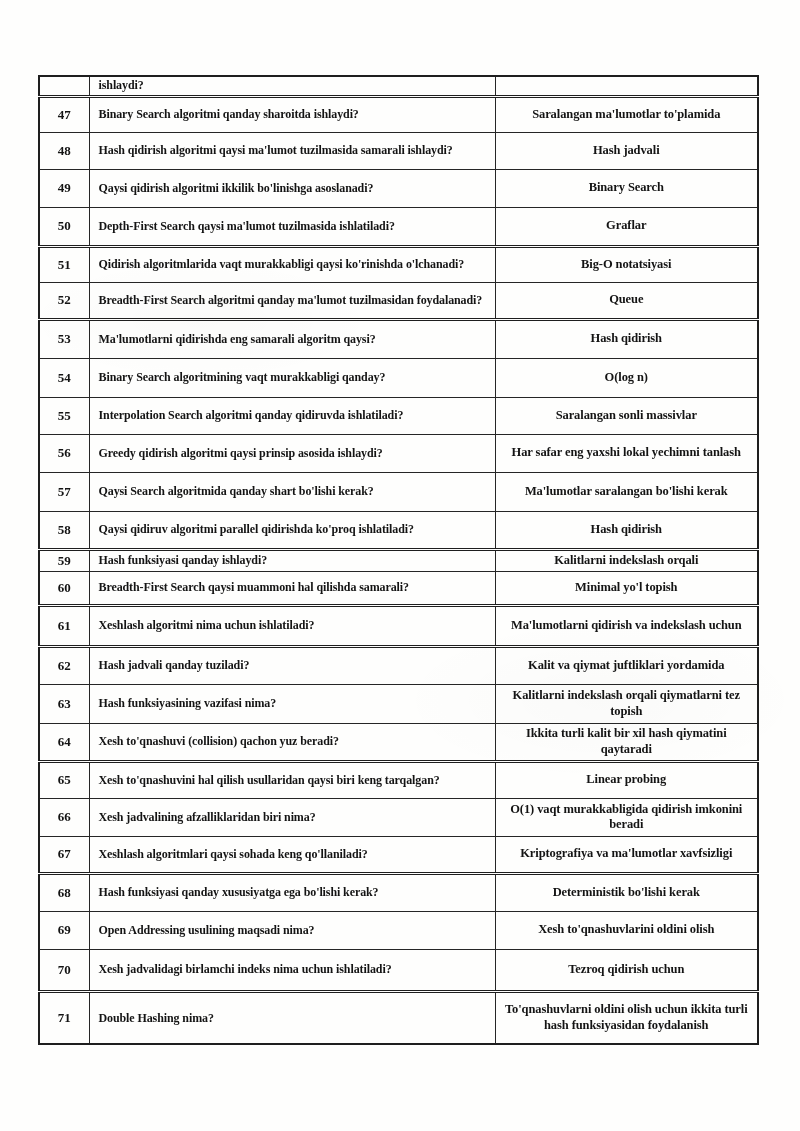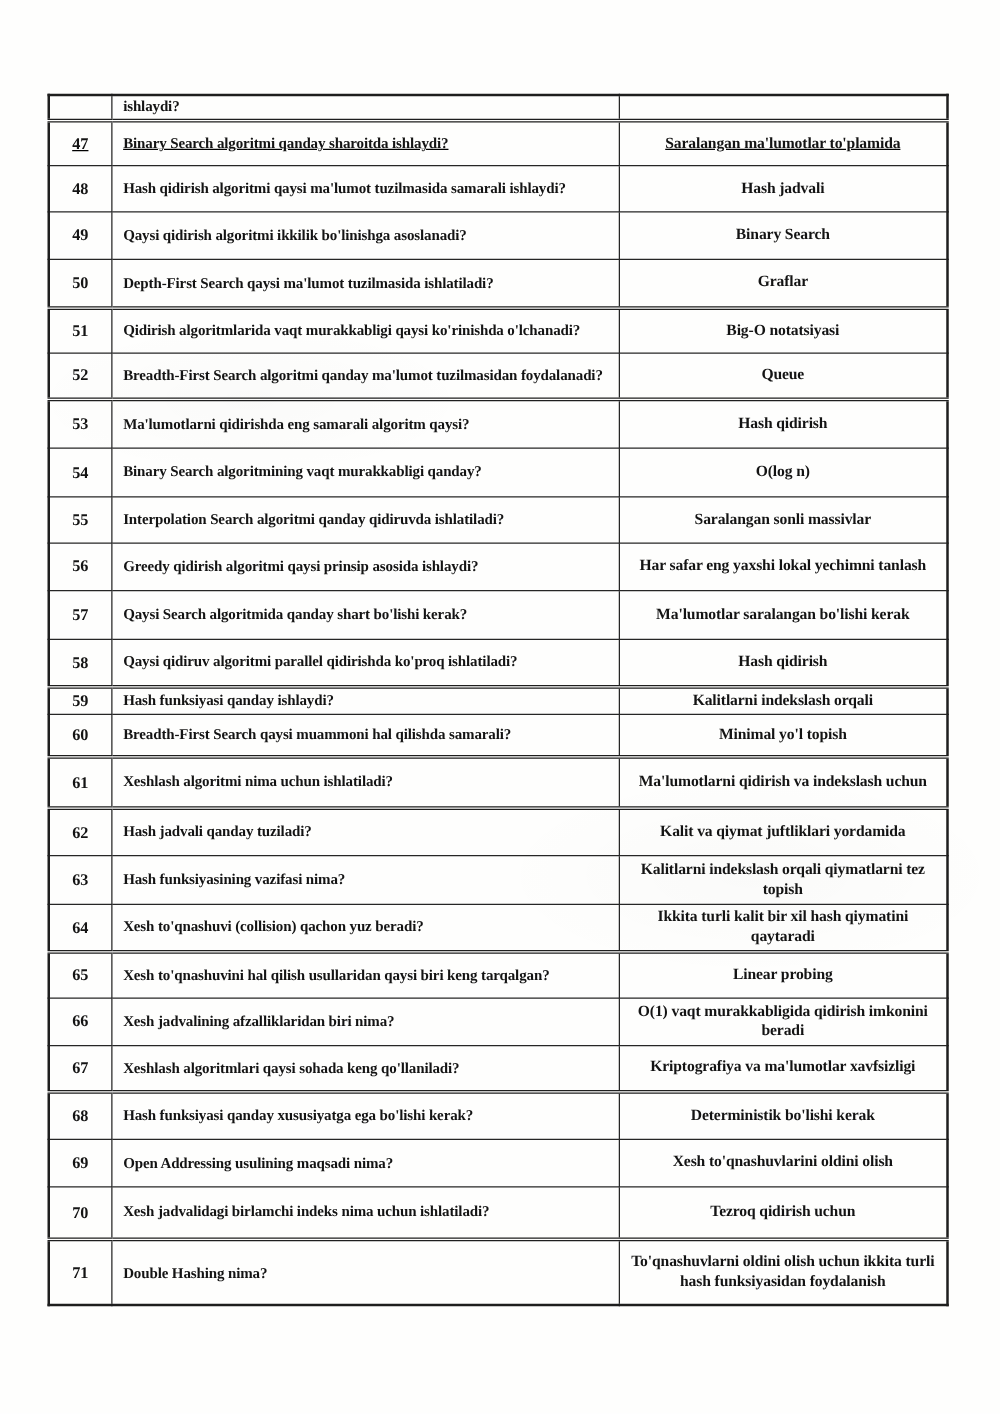--- a/index.html
+++ b/index.html
@@ -72,21 +72,21 @@
       <col style="width:50px">
       <col style="width:406px">
       <col style="width:263px">
     </colgroup>
     <tbody>
         <tr class="continuation" style="height: 20px;">
           <td class="num"></td>
           <td class="q">ishlaydi?</td>
           <td class="a"></td>
         </tr>
-        <tr class="thick-top" style="height: 36px; text-decoration: underline;">
+        <tr class="thick-top" style="height: 36px;">
           <td class="num">47</td>
           <td class="q">Binary Search algoritmi qanday sharoitda ishlaydi?</td>
           <td class="a">Saralangan ma'lumotlar to'plamida</td>
         </tr>
         <tr style="height: 37px; padding-left: 28px;">
           <td class="num">48</td>
           <td class="q">Hash qidirish algoritmi qaysi ma'lumot tuzilmasida samarali ishlaydi?</td>
           <td class="a">Hash jadvali</td>
         </tr>
         <tr style="height: 38px; margin-left: 40px;">

